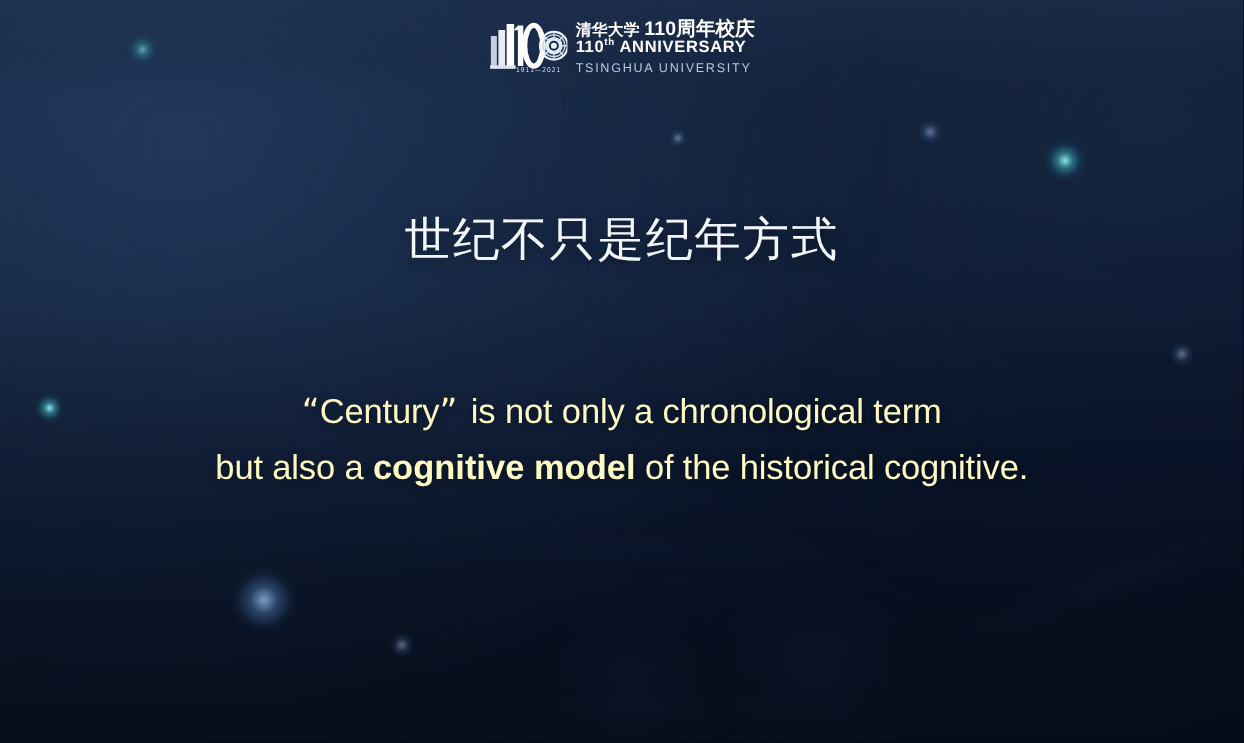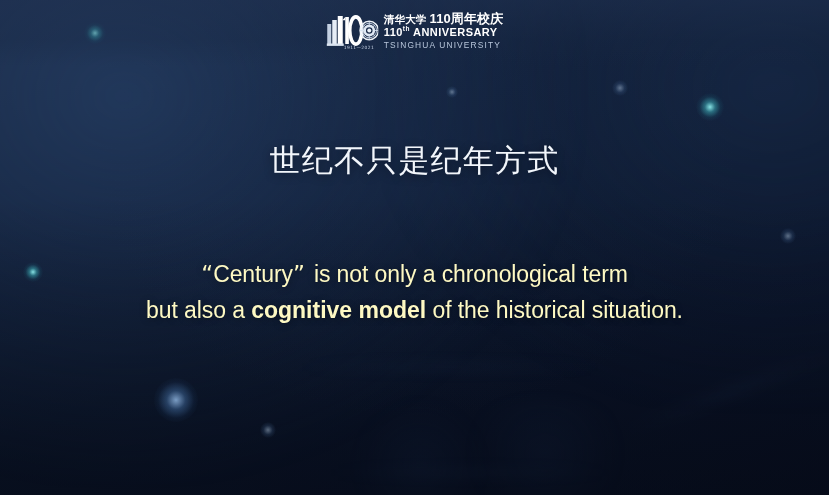--- a/index.html
+++ b/index.html
@@ -296,18 +296,18 @@
 
     <div class="headline">
       <div class="headline-line">世纪不只是纪年方式</div>
     </div>
 
     <div class="subhead">
       <div class="subhead-line">
         <span class="q">“</span><span>Century</span><span class="q">”</span><span class="gap"></span><span>is not only a chronological term</span>
       </div>
       <div class="subhead-line">
-        <span>but also a </span><b>cognitive model</b><span> of the historical situation.</span>
+        <span>but also a </span><b>cognitive model</b><span> of the historical cognitive.</span>
       </div>
     </div>
 
   </div>
 </div>
 
 </body></html>

